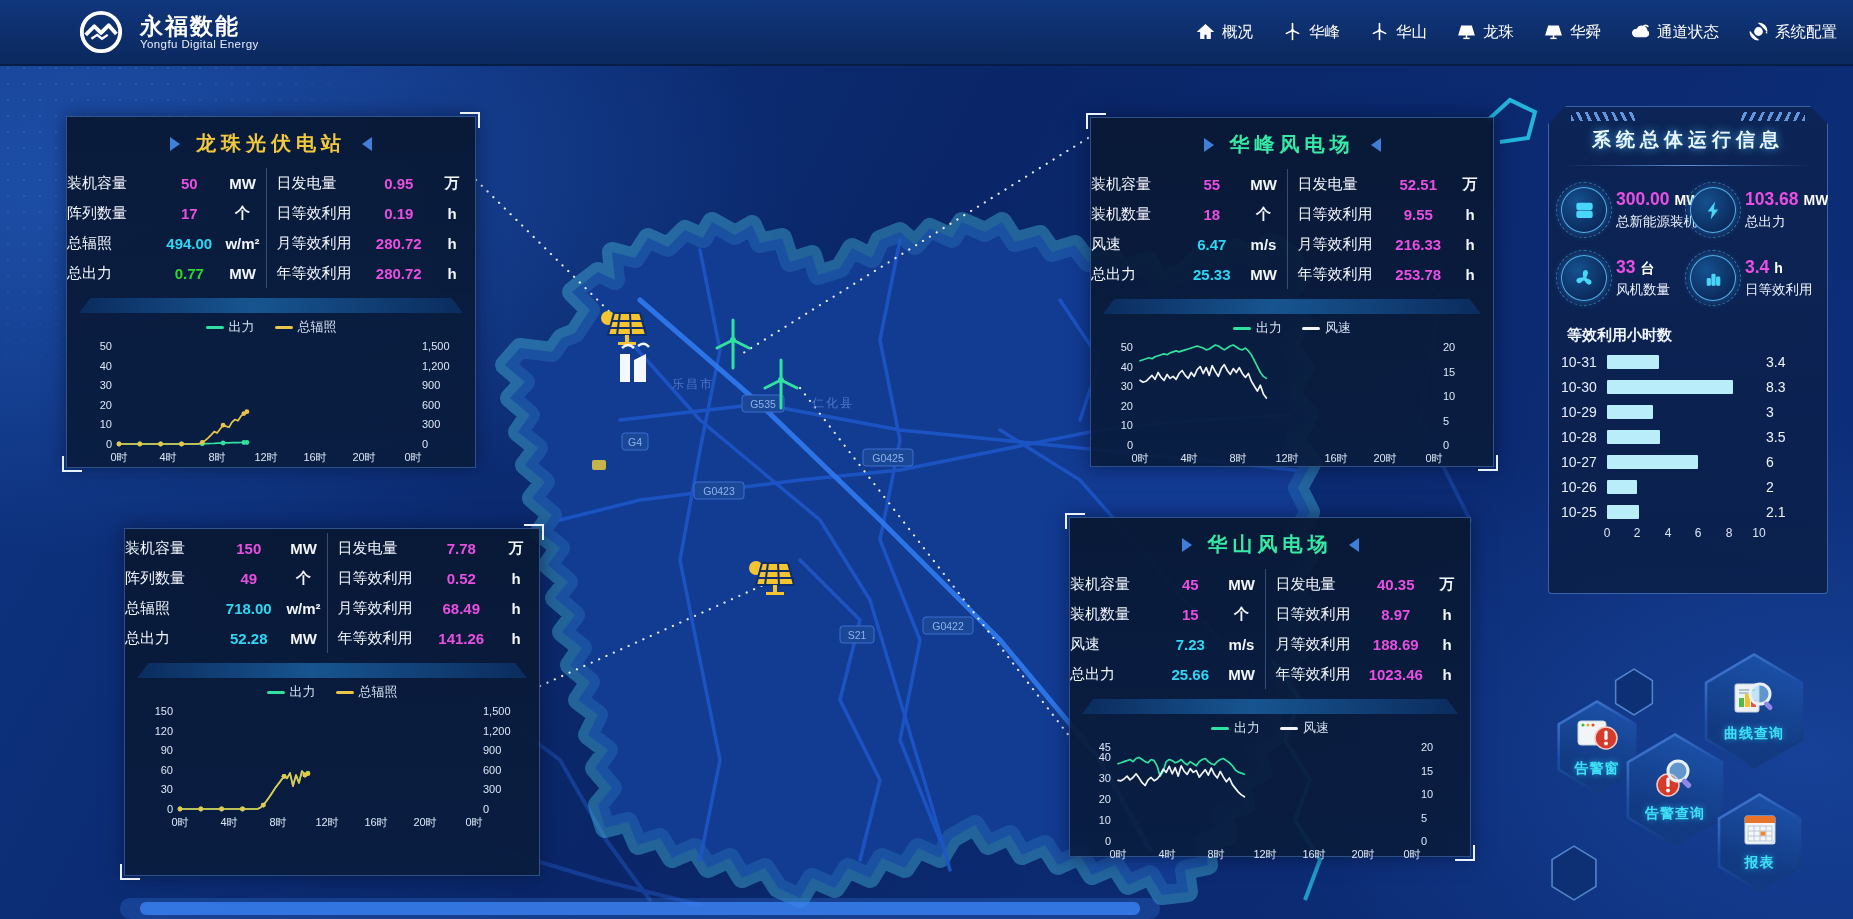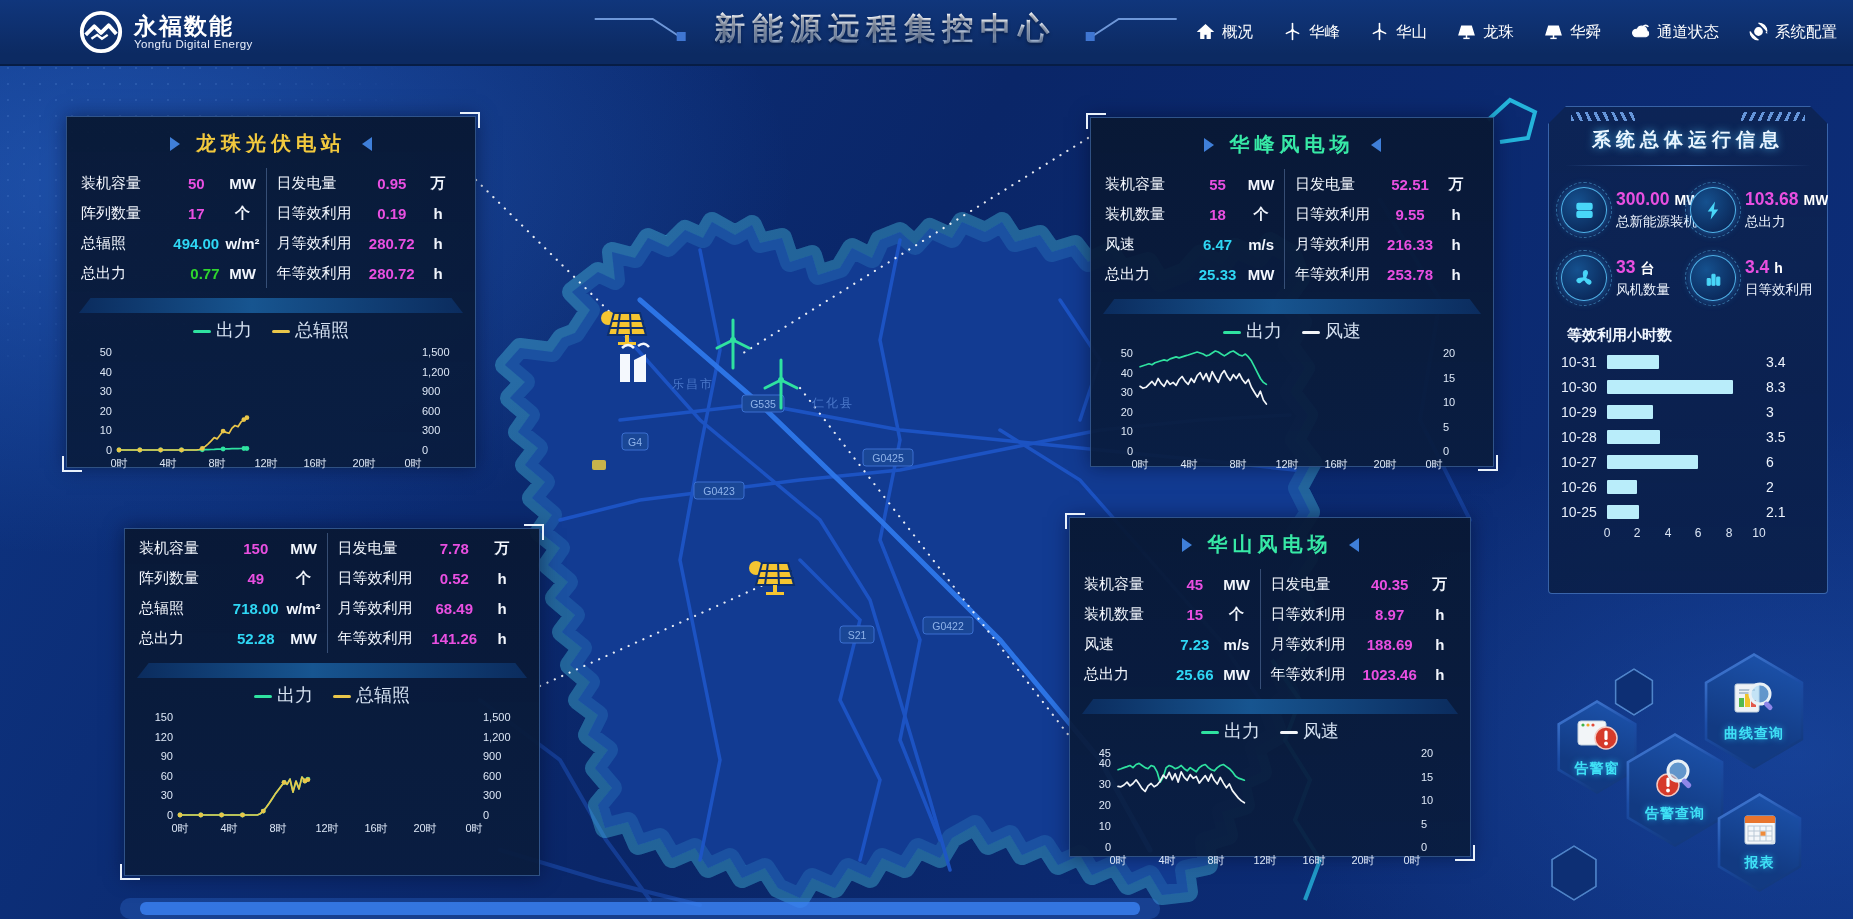--- a/index.html
+++ b/index.html
@@ -14,21 +14,21 @@
   }
   .dots{position:absolute;left:0;top:60px;width:460px;height:300px;pointer-events:none;
     background-image:radial-gradient(rgba(120,170,240,.35) 1.2px, transparent 1.3px);
     background-size:16px 16px;opacity:.5;
     -webkit-mask-image:radial-gradient(circle at 20% 20%, #000 20%, transparent 75%);
     mask-image:radial-gradient(circle at 20% 20%, #000 20%, transparent 75%);}
   
   .header{position:absolute;left:0;top:0;width:100%;height:64px;z-index:6;
     background:linear-gradient(180deg,#10367c 0%,#0c2a62 85%);
     border-bottom:2px solid #071d45;display:flex;align-items:center;}
-  .logo{display:flex;align-items:center;gap:10px;margin-left:78px;}
+  .logo{display:flex;align-items:center;gap:16px;margin-left:78px;}
   .logo-mark{width:46px;height:46px;}
   .logo-text{line-height:1.05;}
   .logo-title{font-size:23px;font-weight:bold;letter-spacing:2px;color:#fff;}
   .logo-sub{font-size:11.5px;color:#e8eefc;letter-spacing:.4px;}
   .main-title{position:absolute;left:50%;top:8px;transform:translateX(-57%);
     display:flex;align-items:center;gap:14px;}
   .title-text{font-size:31px;font-weight:bold;letter-spacing:7px;
     background:linear-gradient(180deg,#ffffff 20%,#cfdcef 55%,#8fa9cc 100%);
     -webkit-background-clip:text;background-clip:text;color:transparent;
     text-shadow:0 2px 3px rgba(5,20,50,.55);}
@@ -41,33 +41,33 @@
   .corner{position:absolute;width:18px;height:14px;z-index:5;}
   .corner.tr{right:-5px;top:-5px;border-top:2px solid #e9f1fb;border-right:2px solid #e9f1fb;}
   .corner.bl{left:-5px;bottom:-5px;border-bottom:2px solid #e9f1fb;border-left:2px solid #e9f1fb;}
   .corner.tl{left:-5px;top:-5px;border-top:2px solid #e9f1fb;border-left:2px solid #e9f1fb;}
   .corner.br{right:-5px;bottom:-5px;border-bottom:2px solid #e9f1fb;border-right:2px solid #e9f1fb;}
   .panel-title{display:flex;align-items:center;justify-content:center;gap:16px;
     padding:13px 0 7px;font-size:20px;font-weight:bold;letter-spacing:5px;}
   .t-yellow{color:#f2c93e;} .t-green{color:#37e9a6;}
   .arr{width:0;height:0;border-top:7px solid transparent;border-bottom:7px solid transparent;}
   .arr.r{border-left:10px solid #3f7fd9;} .arr.l{border-right:10px solid #3f7fd9;}
-  .stats{display:flex;padding:4px 14px 0;}
+  .stats{display:flex;padding:4px 0 0;}
   .stats-col{flex:1;}
   .stats-col.right{border-left:1px solid rgba(140,175,225,.35);padding-left:10px;}
   .stat-row{display:flex;align-items:center;height:30px;font-size:15px;}
   .s-label{width:92px;color:#f2f6fd;}
   .s-value{flex:1;text-align:center;font-weight:bold;}
   .s-unit{width:46px;text-align:center;color:#f2f6fd;font-weight:bold;}
-  .c-magenta{color:#e94fe1;} .c-cyan{color:#2fd7f4;} .c-green{color:#2ed52e;text-align:right;}
+  .c-magenta{color:#e94fe1;} .c-cyan{color:#2fd7f4;} .c-green{color:#2ed52e;}
   .ribbon{height:15px;margin:10px 12px 2px;
     background:linear-gradient(90deg,#0b2c5e 0%,#175590 45%,#0b2c5e 100%);
     clip-path:polygon(3% 0,97% 0,100% 100%,0 100%);}
   .legend{display:flex;justify-content:center;align-items:center;gap:20px;margin-top:5px;
-    font-size:18px;color:#d6e2f2;}
+    font-size:13px;color:#d6e2f2;}
   .legend-line{display:inline-block;width:18px;height:2.5px;border-radius:2px;margin-right:5px;vertical-align:middle;}
   svg.linechart{display:block;width:calc(100% - 8px);margin:2px 4px 0;}
   .ax{font-size:11px;fill:#dde7f6;}
   
   .sidebar{position:absolute;left:1548px;top:106px;width:278px;height:486px;z-index:5;
     background:linear-gradient(180deg,rgba(13,36,84,.92),rgba(10,30,70,.88));
     border:1px solid rgba(95,155,240,.55);border-radius:4px;
     clip-path:polygon(0 18px,18px 0,calc(100% - 18px) 0,100% 18px,100% 100%,0 100%);}
   .hatch{position:absolute;top:5px;width:64px;height:9px;opacity:.9;}
   .hatch.lft{left:22px;background:repeating-linear-gradient(65deg,#6fa2e8 0 3px,transparent 3px 8px);}
@@ -220,31 +220,20 @@
     <svg class="logo-mark" viewBox="0 0 48 48">
       <circle cx="24" cy="24" r="20" fill="none" stroke="#fff" stroke-width="4"></circle>
       <path d="M8 27 L17 18 L24 25 L32 17 L40 26" fill="none" stroke="#fff" stroke-width="4" stroke-linejoin="round"></path>
       <path d="M14 31 L20 27 L25 31 L31 27" fill="none" stroke="#fff" stroke-width="2.5"></path>
     </svg>
     <div class="logo-text">
       <div class="logo-title">永福数能</div>
       <div class="logo-sub">Yongfu Digital Energy</div>
     </div>
   </div>
-  <div class="main-title">
-    <svg width="110" height="26">
-      <path d="M4 3 L62 3 L88 20" stroke="#6e97d8" stroke-width="2" fill="none"></path>
-      <rect x="86" y="16" width="9" height="9" fill="#3f76d2"></rect>
-    </svg>
-    <span class="title-text">新能源远程集控中心</span>
-    <svg width="110" height="26">
-      <path d="M106 3 L48 3 L22 20" stroke="#6e97d8" stroke-width="2" fill="none"></path>
-      <rect x="15" y="16" width="9" height="9" fill="#3f76d2"></rect>
-    </svg>
-  </div>
   <div class="nav" id="nav">
       <div class="nav-item">
         <span style="display:flex">
           <svg viewBox="0 0 18 18">
             <path d="M2 9 L9 2.5 L16 9 H13.5 V15.5 H10.5 V11.5 H7.5 V15.5 H4.5 V9 Z"></path>
           </svg>
         </span>
         <span>概况</span>
       </div>
       <div class="nav-item">

